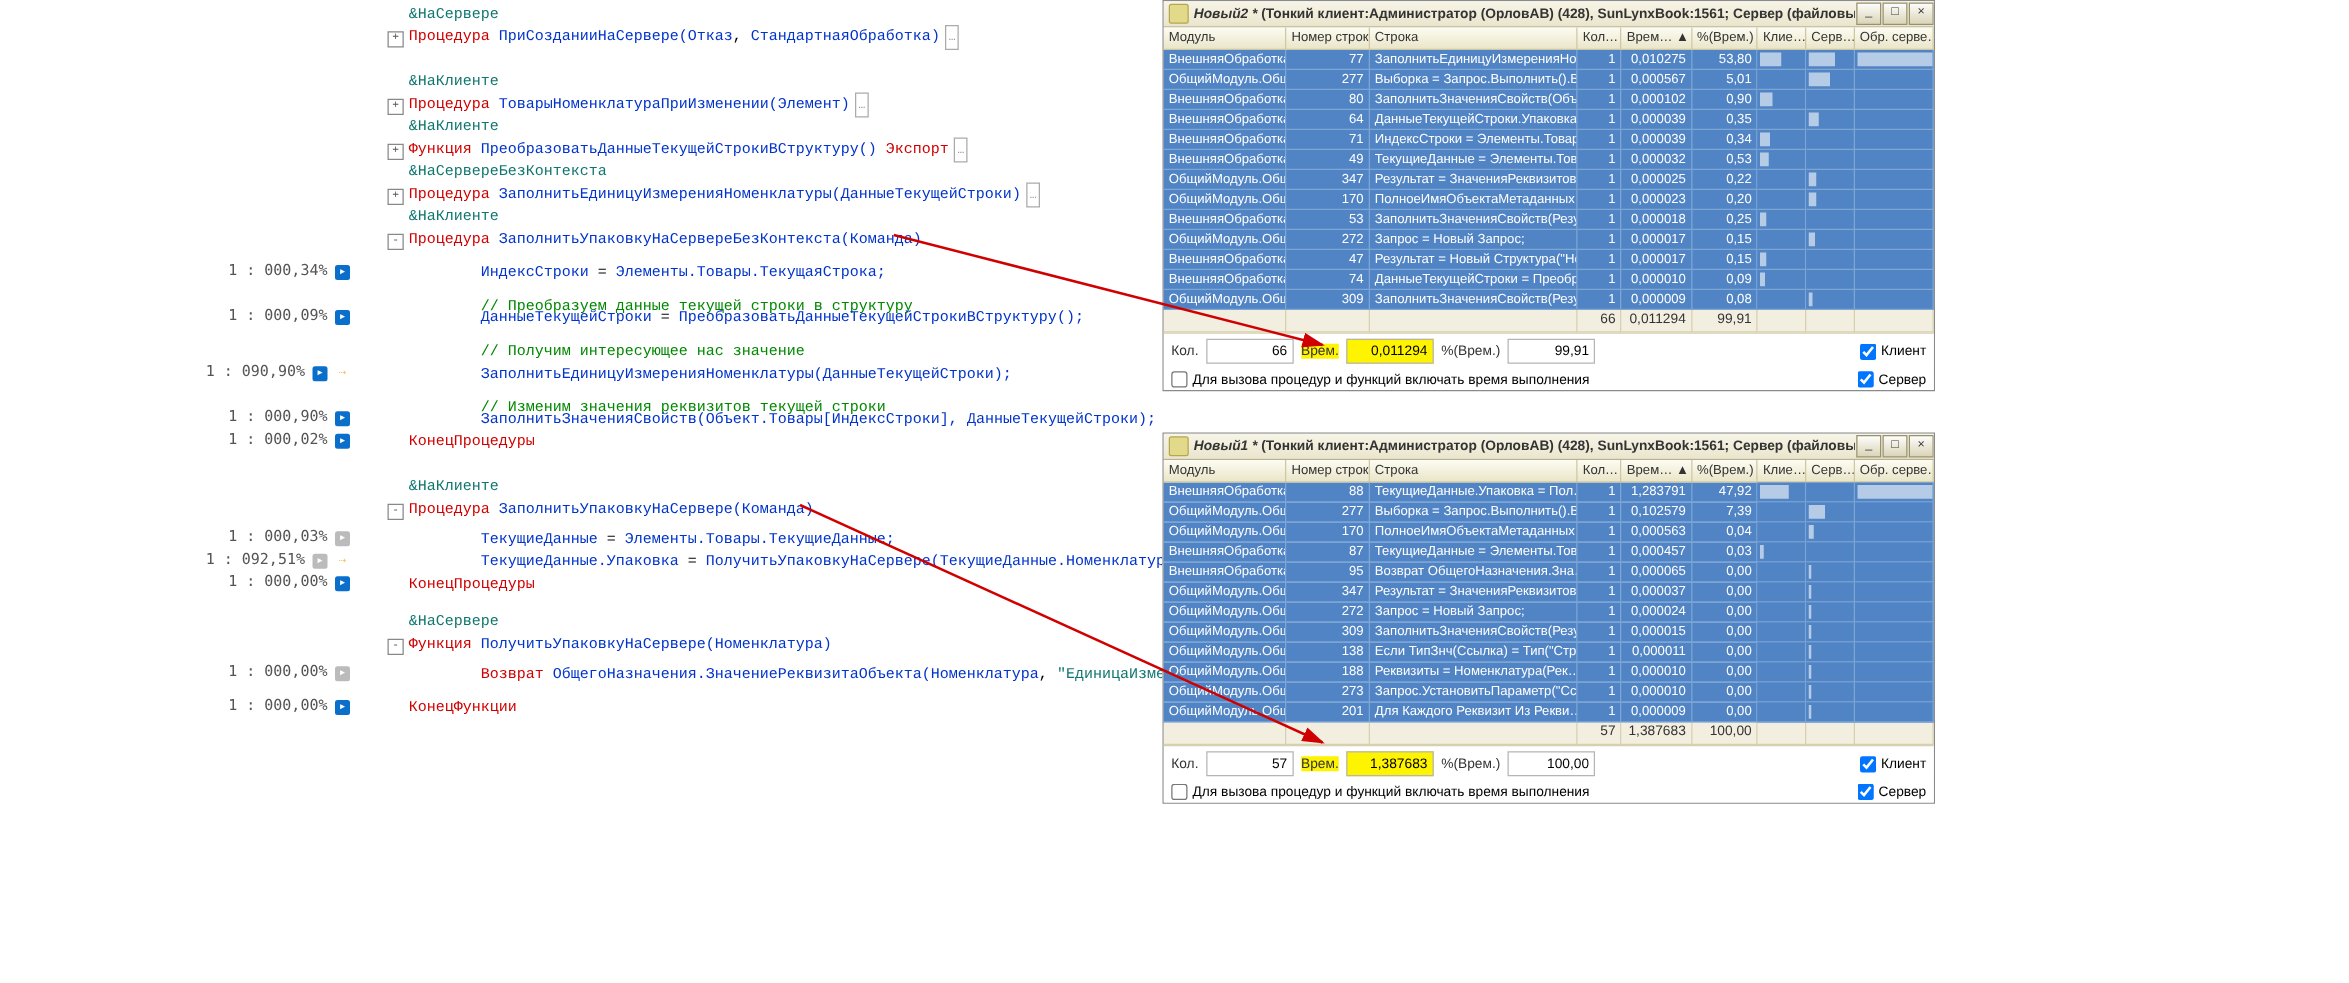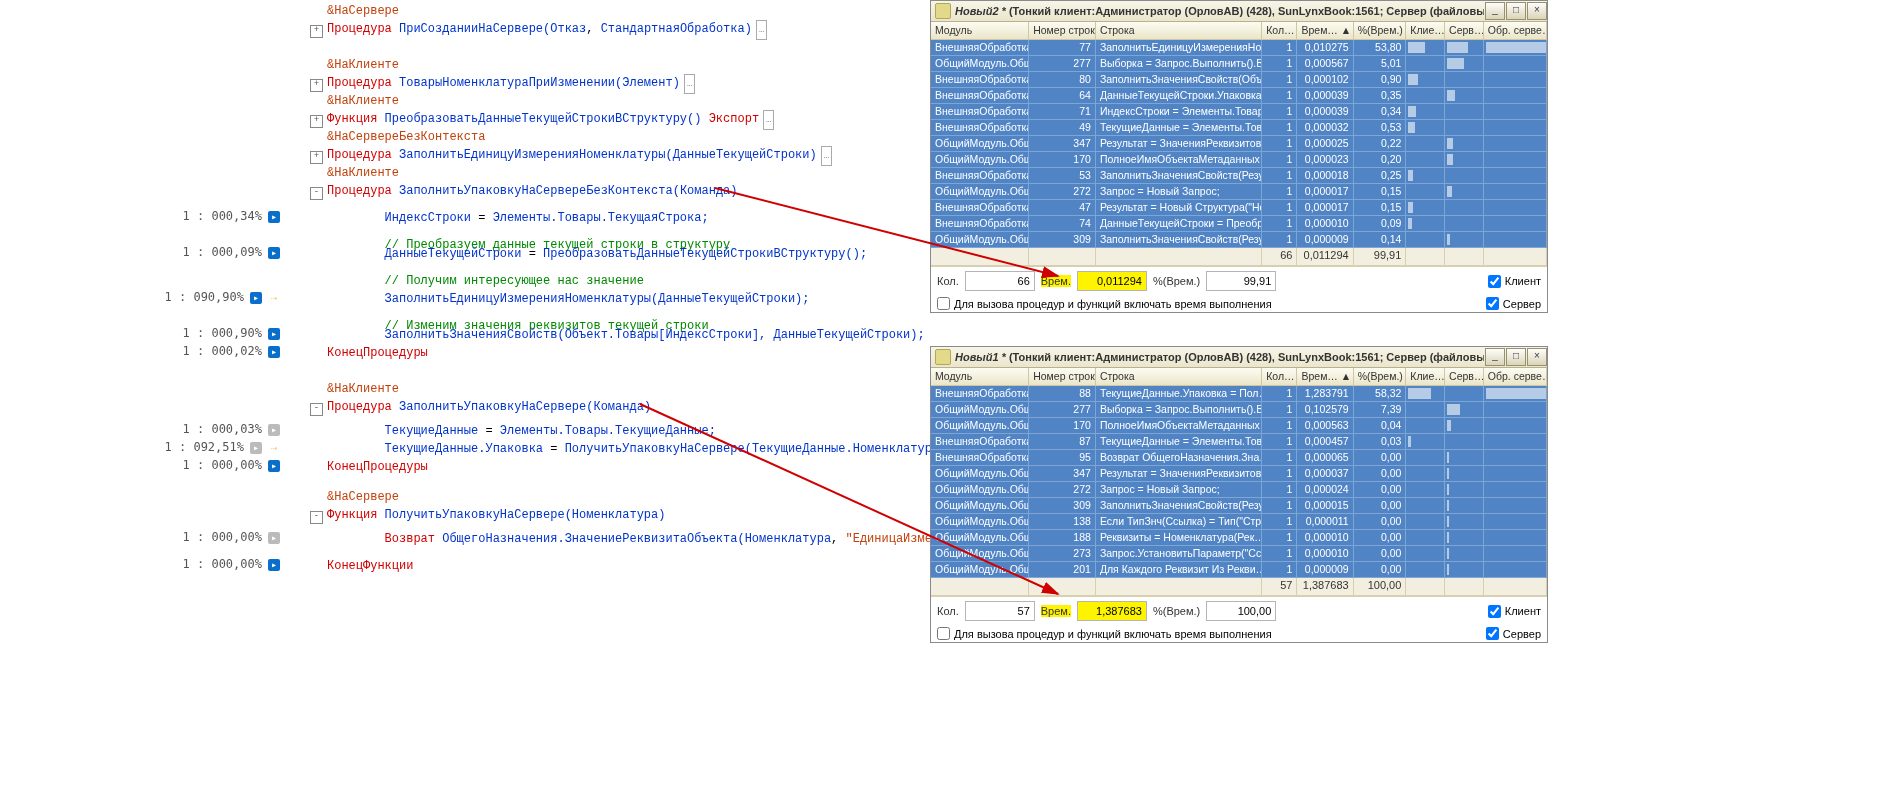--- a/index.html
+++ b/index.html
@@ -6,21 +6,21 @@
   .root{display:flex;width:1879px;height:786px}
   .left-pane{flex:0 0 930px;background:#fff;position:relative}
   .gutter{position:absolute;left:0;top:0;width:300px}
   .gutter-row{position:absolute;white-space:nowrap;font-family:Consolas,monospace;font-size:12px;color:#555}
   .gutter-ico{display:inline-block;width:12px;height:12px;font-size:10px;text-align:center;line-height:12px;margin-left:6px}
   .ico-blue{background:#0a6ecb;color:#fff;border-radius:2px}
   .ico-gray{background:#bbb;color:#fff;border-radius:2px}
   .ico-arrow{color:#f8c471}
   .code{position:absolute;left:310px;top:0;font-family:Consolas,'Courier New',monospace;font-size:12px;line-height:18px;white-space:pre}
   .code-line{position:absolute;white-space:pre}
-  .directive{color:#c2410c}
+  .directive{color:#0f766e}
   .kw-proc{color:#d00000}
   .kw-end{color:#d00000}
   .ident{color:#0033cc}
   .export{color:#d00000}
   .comment{color:#008800}
   .paren{color:#0033cc}
   .fold{display:inline-block;width:11px;height:11px;border:1px solid #888;font-size:9px;line-height:9px;text-align:center;color:#555;margin-right:4px;background:#fff}
   .dots{display:inline-block;border:1px solid #aaa;padding:0 2px;font-size:9px;color:#888;margin-left:4px}
   
   .right-pane{flex:1;position:relative;background:#fff}
@@ -294,21 +294,21 @@
             <div class="cell bar" style="width:62px">
               <div class="barfill" style="width:0%"></div>
             </div>
           </div>
           <div class="row">
             <div class="cell" style="width:102px">ОбщийМодуль.Общег…</div>
             <div class="cell num" style="width:66px">309</div>
             <div class="cell" style="width:180px">ЗаполнитьЗначенияСвойств(Резул…</div>
             <div class="cell num" style="width:30px">1</div>
             <div class="cell num" style="width:54px">0,000009</div>
-            <div class="cell num" style="width:50px">0,14</div>
+            <div class="cell num" style="width:50px">0,08</div>
             <div class="cell bar" style="width:34px">
               <div class="barfill" style="width:0%"></div>
             </div>
             <div class="cell bar" style="width:34px">
               <div class="barfill" style="width:9%"></div>
             </div>
             <div class="cell bar" style="width:62px">
               <div class="barfill" style="width:0%"></div>
             </div>
           </div>
@@ -359,21 +359,21 @@
           <div class="gh" style="width:34px">Серв…</div>
           <div class="gh" style="width:62px">Обр. серве…</div>
         </div>
         <div class="grid-body">
           <div class="row">
             <div class="cell" style="width:102px">ВнешняяОбработка.З…</div>
             <div class="cell num" style="width:66px">88</div>
             <div class="cell" style="width:180px">ТекущиеДанные.Упаковка = Пол…</div>
             <div class="cell num" style="width:30px">1</div>
             <div class="cell num" style="width:54px">1,283791</div>
-            <div class="cell num" style="width:50px">58,32</div>
+            <div class="cell num" style="width:50px">47,92</div>
             <div class="cell bar" style="width:34px">
               <div class="barfill" style="width:60%"></div>
             </div>
             <div class="cell bar" style="width:34px">
               <div class="barfill" style="width:0%"></div>
             </div>
             <div class="cell bar" style="width:62px">
               <div class="barfill" style="width:100%"></div>
             </div>
           </div>

